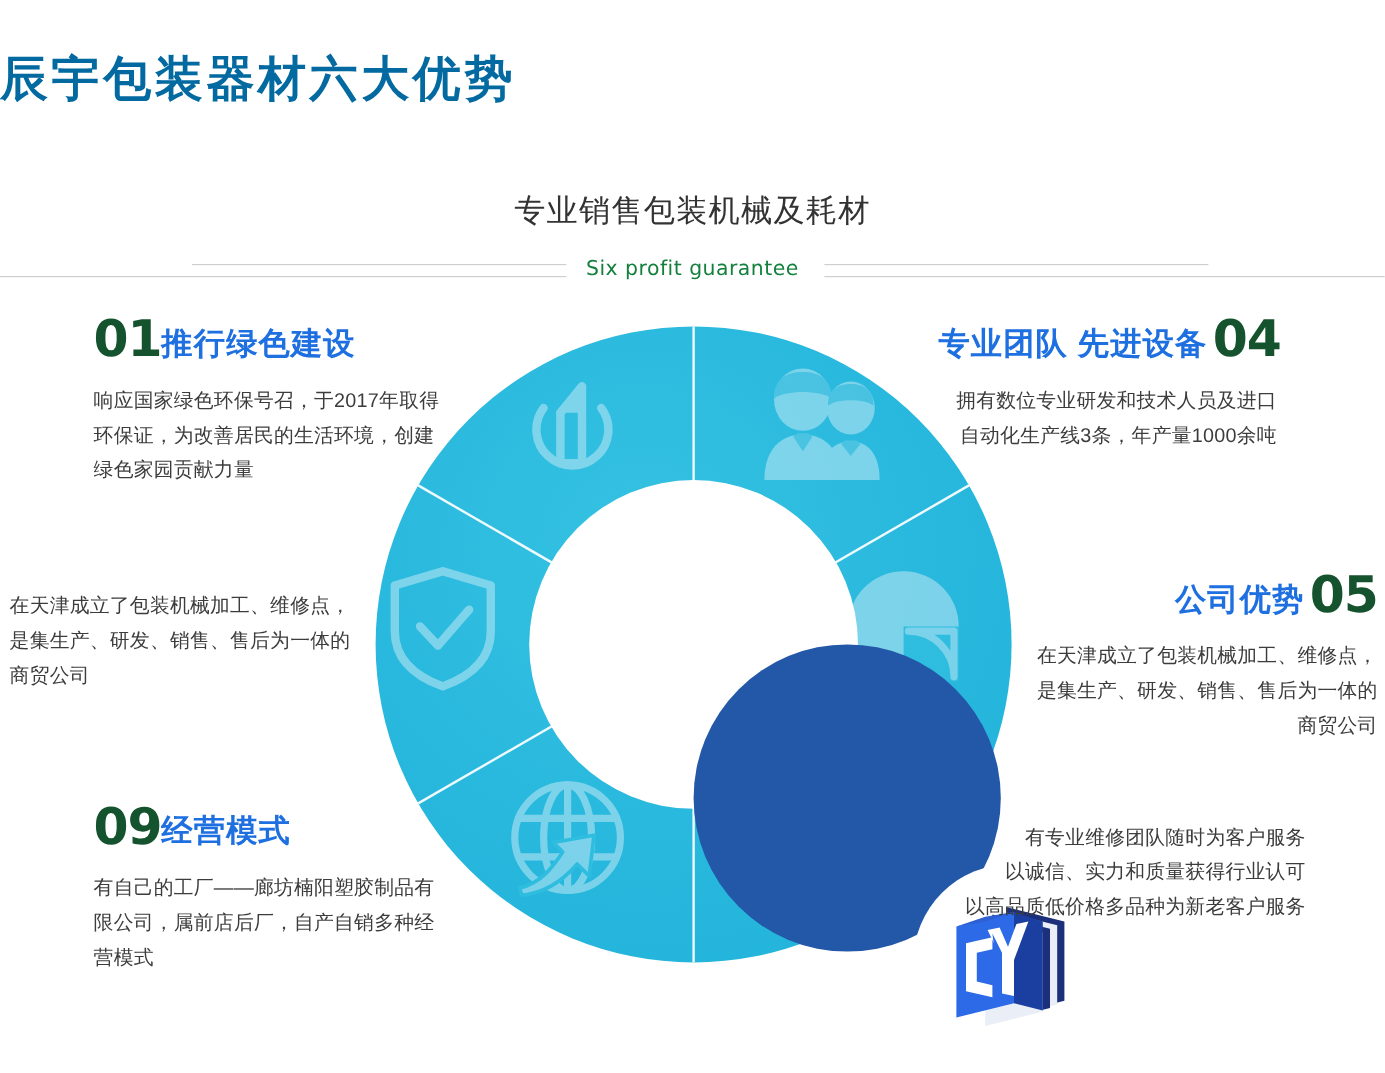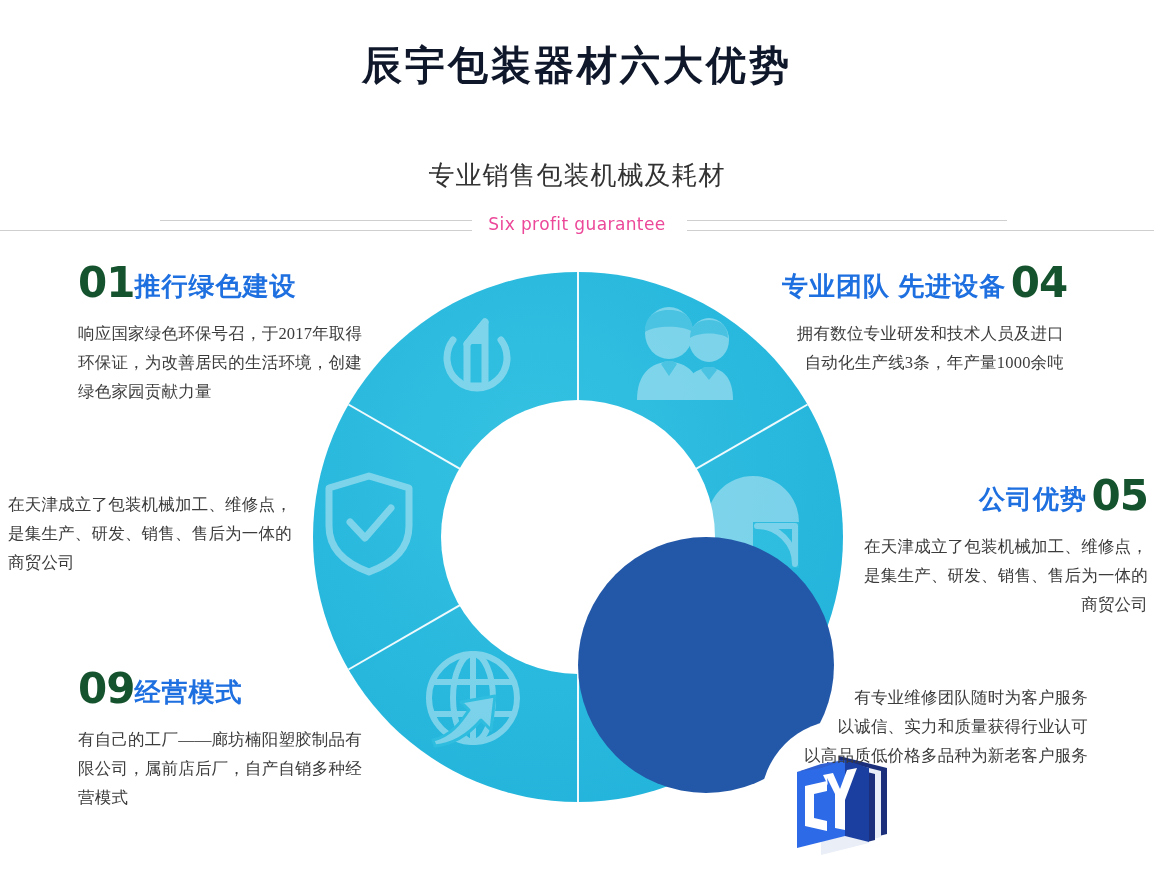--- a/index.html
+++ b/index.html
@@ -8,34 +8,34 @@
     background:#ffffff;
     font-family:"Liberation Sans","DejaVu Sans",sans-serif;
     overflow:hidden;
     position:relative;
   }
 
   
   #header{position:absolute;left:0;top:0;width:1154px;height:200px;}
   #main-title{
     position:absolute;left:0;top:38px;width:1154px;
-    text-align:center;
-    font-size:40px;font-weight:bold;color:#0f172a;
+    text-align:left;
+    font-size:40px;font-weight:bold;color:#0369a1;
     letter-spacing:3px;
     font-family:"DejaVu Sans","Liberation Sans",sans-serif;
   }
   #subtitle-row{position:absolute;left:0;top:106px;width:1154px;height:34px;}
   .rule{position:absolute;background:#cfcfcf;}
   #rule-long-left{left:0;top:124px;width:492px;height:1px;}
   #rule-short-left{left:160px;top:114px;width:332px;height:1px;}
   #rule-long-right{left:687px;top:124px;width:467px;height:1px;}
   #rule-short-right{left:687px;top:114px;width:320px;height:1px;}
   #subtitle-en{
     position:absolute;left:0;top:108px;width:1154px;text-align:center;
-    font-size:17px;color:#ec4899;letter-spacing:.4px;
+    font-size:17px;color:#15803d;letter-spacing:.4px;
     font-family:"DejaVu Sans","Liberation Sans",sans-serif;
   }
   #subtitle-en span{background:#fff;padding:0 16px;}
   #subtitle-cn{
     position:absolute;left:0;top:158px;width:1154px;text-align:center;
     font-size:26px;color:#333;letter-spacing:1px;
   }
 
   
   #wheel{
@@ -92,21 +92,20 @@
     font-size:42px;font-weight:bold;color:#14532d;
     letter-spacing:-1px;vertical-align:-2px;
     font-family:"DejaVu Sans","Liberation Sans",sans-serif;
   }
   .block .cap{
     font-size:26px;font-weight:bold;color:#1e6fe0;letter-spacing:1px;
   }
   .block .body{
     margin-top:16px;font-size:16.5px;line-height:1.75;color:#3c3c3c;
     letter-spacing:.2px;
-    font-family:Liberation Serif, serif;
   }
   .block.left{text-align:left;}
   .block.right{text-align:right;}
 
   #block-01{left:78px;top:262px;width:292px;}
   #block-02{left:8px;top:475px;width:292px;}
   #block-03{left:78px;top:668px;width:300px;}
   #block-04{left:782px;top:262px;width:282px;}
   #block-05{left:856px;top:475px;width:292px;}
   #block-06{left:786px;top:668px;width:302px;}

